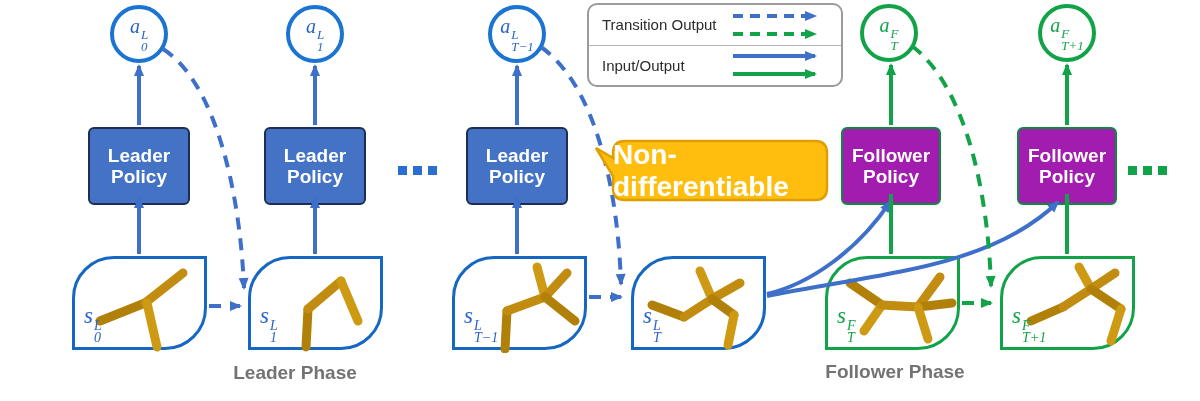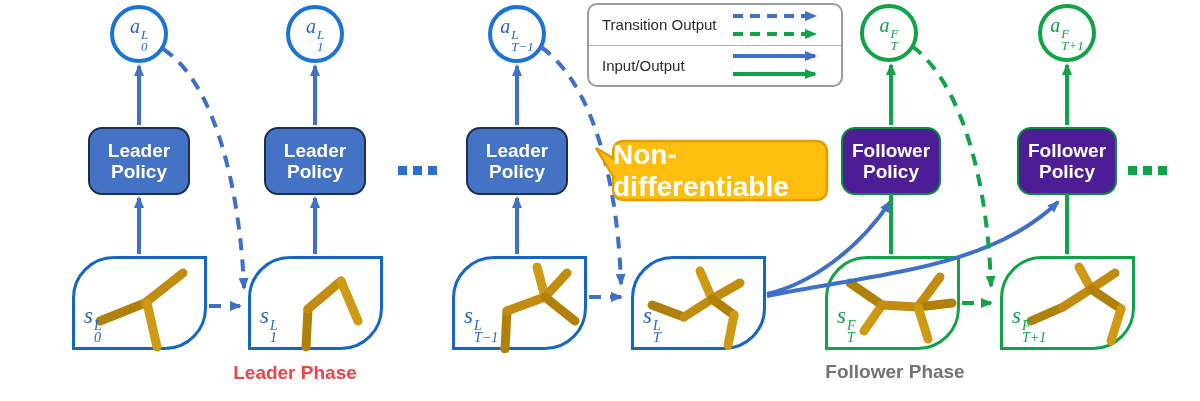--- a/index.html
+++ b/index.html
@@ -6,44 +6,44 @@
   .canvas{position:relative;width:1200px;height:401px;background:#ffffff;overflow:hidden;
           font-family:"Liberation Sans",sans-serif;}
 
   
   .circle{position:absolute;width:58px;height:58px;border-radius:50%;background:#fff;
           box-sizing:border-box;display:flex;align-items:center;justify-content:center;z-index:2;}
   .blue-c{border:4px solid #1B74D2;color:#2A65C8;}
   .green-c{border:4px solid #12A348;color:#12A348;}
 
   
-  .policy{position:absolute;width:102px;height:68px;border-radius:14px;box-sizing:border-box;
+  .policy{position:absolute;width:102px;height:78px;border-radius:6px;box-sizing:border-box;
           display:flex;align-items:center;justify-content:center;text-align:center;
           color:#fff;font-weight:bold;font-size:19px;line-height:1.12;z-index:2;}
   .leader-p{background:#4472C4;border:2px solid #1E2D50;}
-  .follower-p{background:#4c1d95;border:2px solid #0A8A3D;width:100px;}
+  .follower-p{background:#a21caf;border:2px solid #0A8A3D;width:100px;}
 
   
   .state{position:absolute;top:256px;width:135px;height:94px;background:#fff;box-sizing:border-box;
          border-radius:42px 0 42px 0;z-index:2;}
   .blue-s{border:3.5px solid #1567C2;color:#2A65C8;}
   .green-s{border:3px solid #12A348;color:#12A348;}
   .state svg.bot{position:absolute;left:0;top:0;}
   .state-label{position:absolute;left:9px;bottom:2px;font-size:23px;}
 
   
   .mathf{font-family:"Liberation Serif",serif;font-style:italic;}
   .circle .mathf{font-size:20px;}
   .mstack{display:inline-flex;flex-direction:column;align-items:flex-start;
           font-size:13px;line-height:0.9;vertical-align:-6px;margin-left:1px;}
   .state-label .mstack{font-size:14px;vertical-align:-7px;}
 
   
   .phase{position:absolute;font-weight:bold;font-size:19px;text-align:center;z-index:2;}
-  .leader-phase{left:225px;top:362px;width:140px;color:#ef4444;}
+  .leader-phase{left:225px;top:362px;width:140px;color:#737373;}
   .follower-phase{left:820px;top:361px;width:150px;color:#737373;}
 
   
   .dots{position:absolute;display:flex;gap:6px;z-index:2;}
   .dots i{display:block;width:9px;height:9px;}
   .dots-blue i{background:#2A6FD0;}
   .dots-green i{background:#12A348;}
 
   
   .legend{position:absolute;left:587px;top:3px;width:256px;height:84px;box-sizing:border-box;

